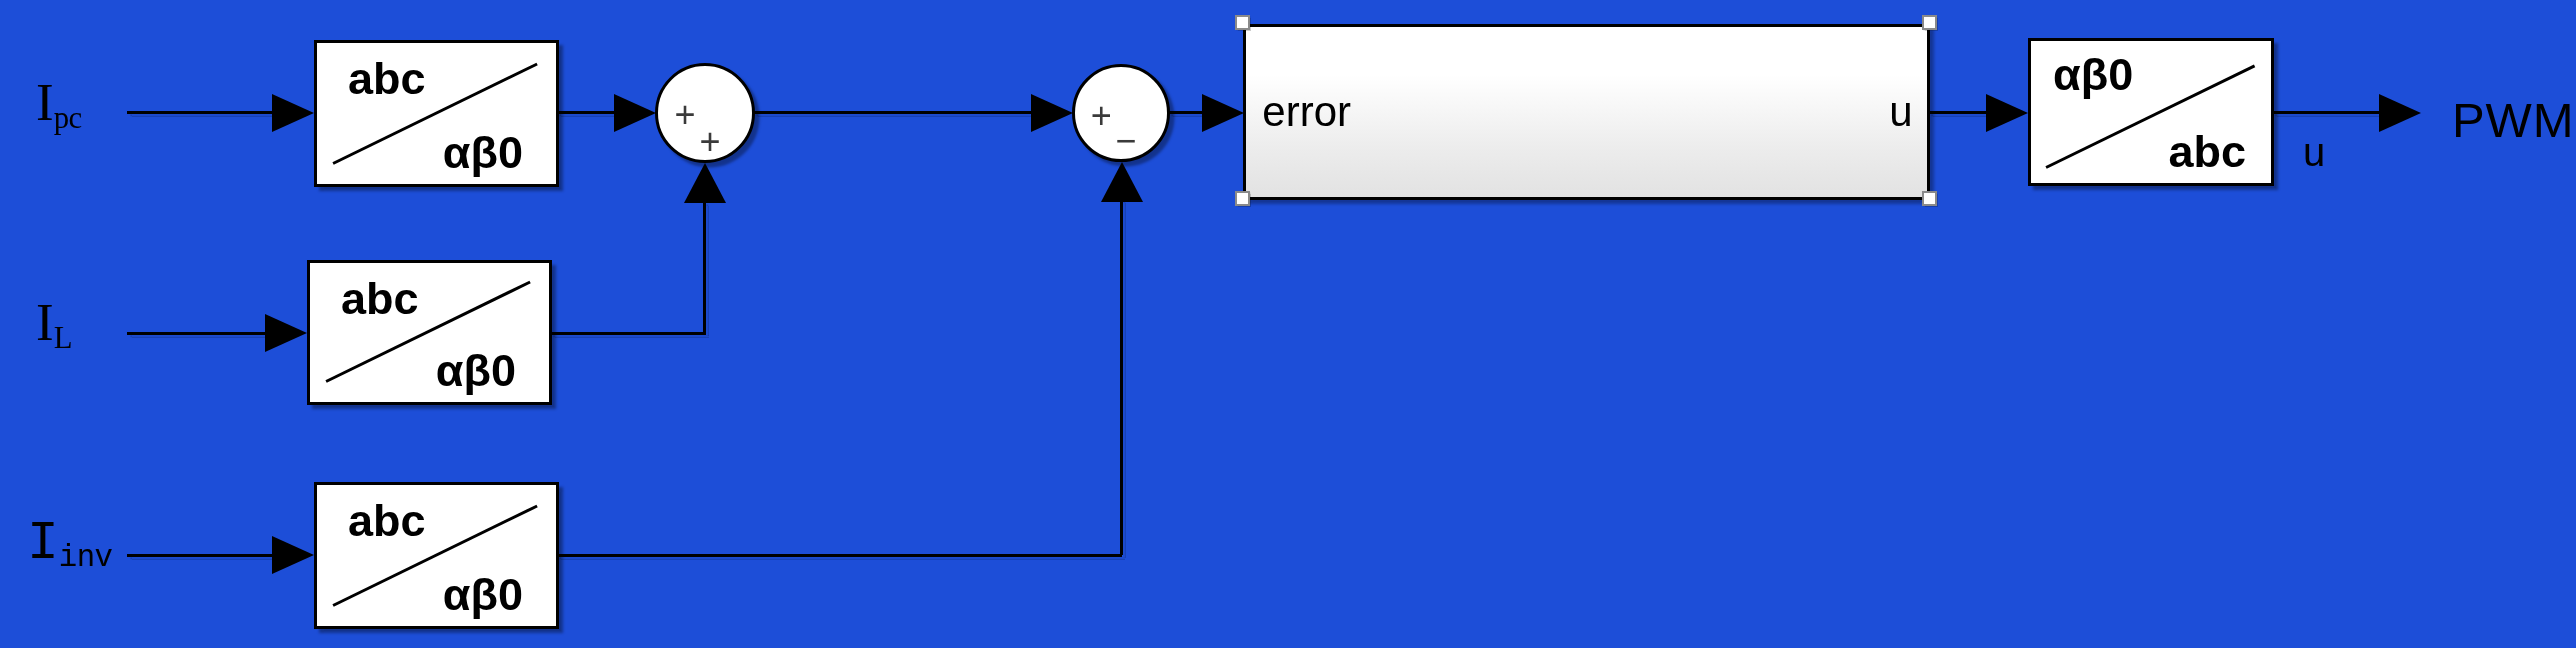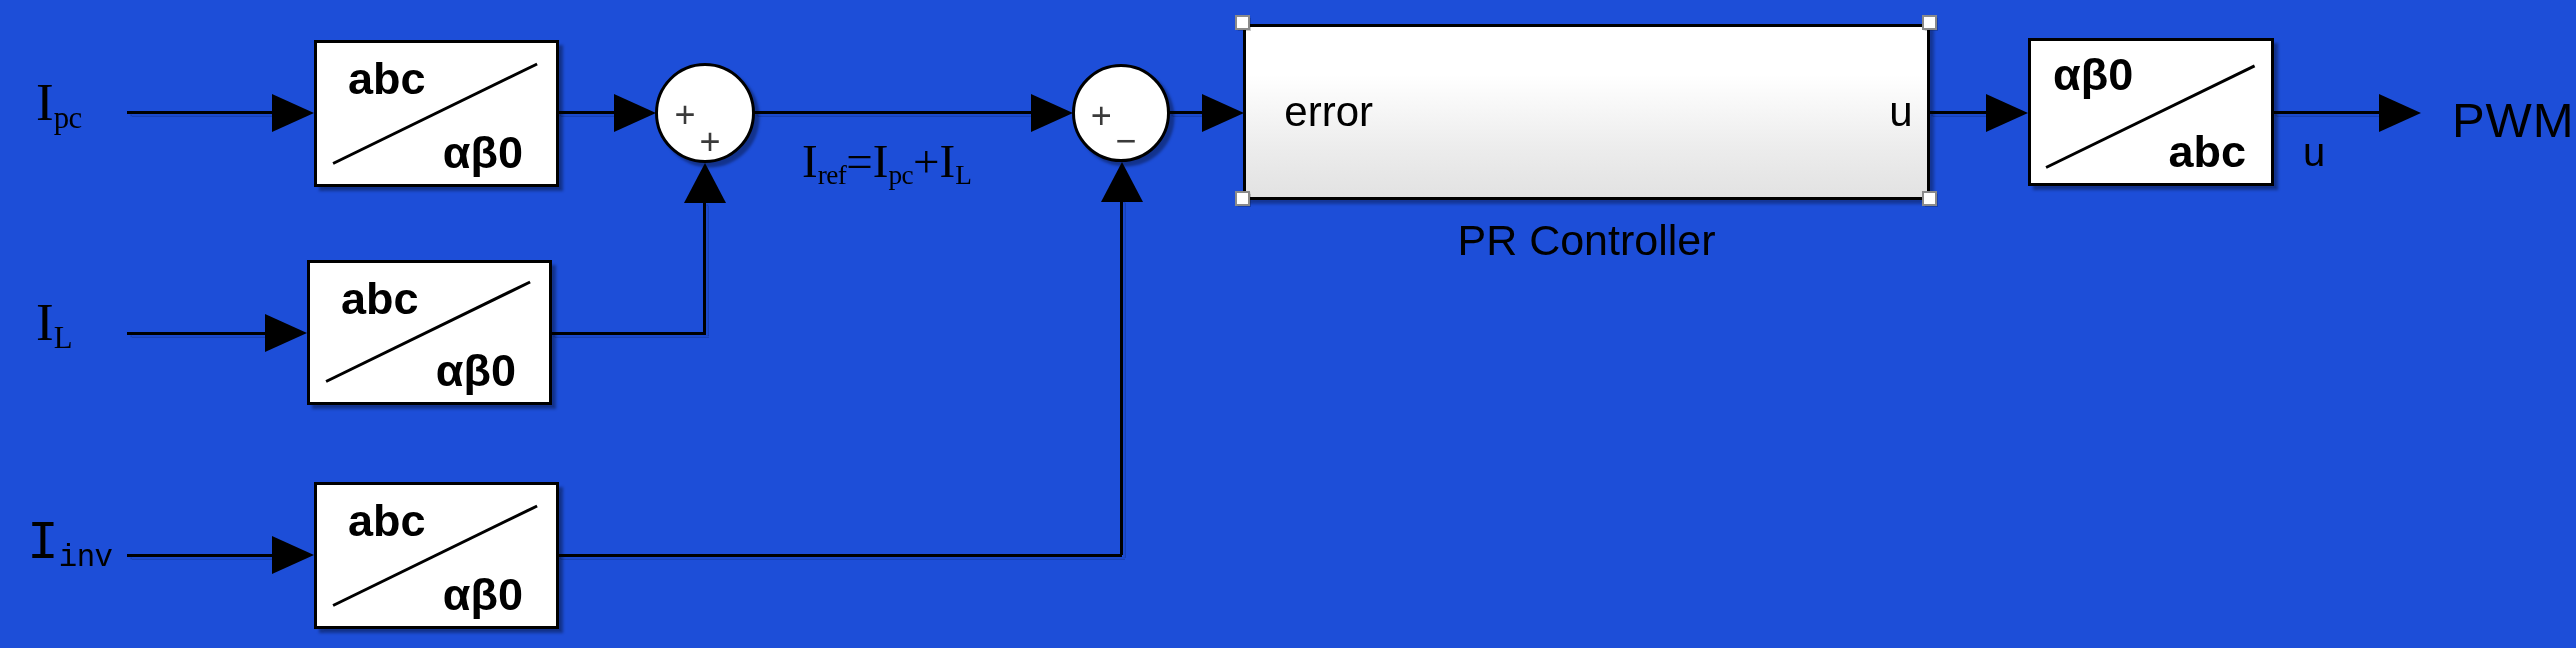--- a/index.html
+++ b/index.html
@@ -64,43 +64,39 @@
   <div class="sum" style="left:655px;top:63px;width:100px;height:100px;">
     <span class="sign" style="left:9px;top:31px;">+</span>
     <span class="sign" style="left:34px;top:58px;">+</span>
   </div>
   <div class="ah-up" style="left:684px;top:163px;"></div>
   <div class="wire-v" style="left:703px;top:201px;height:132px;"></div>
 
   <div class="wire-h" style="left:753px;top:111px;width:280px;"></div>
   <div class="ah-right" style="left:1031px;top:94px;"></div>
 
-  <div class="serif-label" id="ref-equation" style="left:802px;top:138px;">
-    <span>I</span><span class="sb">ref</span><span>=</span><span>I</span><span class="sb">pc</span><span>+</span><span>I</span><span class="sb">L</span>
-  </div>
 
   <div class="sum" style="left:1072px;top:64px;width:98px;height:98px;">
     <span class="sign" style="left:8.2px;top:31px;">+</span>
     <span class="sign" style="left:33px;top:56px;">−</span>
   </div>
   <div class="ah-up" style="left:1101px;top:162px;"></div>
   <div class="wire-v" style="left:1120px;top:198px;height:357px;"></div>
 
   <div class="wire-h" style="left:1168px;top:111px;width:41px;"></div>
   <div class="ah-right" style="left:1202px;top:94px;"></div>
 
   <div id="pr-block" style="left:1243px;top:23.6px;width:687px;height:176px;">
-    <span class="port-label" style="left:16.3px;margin-left:22px;">error</span>
+    <span class="port-label" style="left:16.3px;">error</span>
     <span class="port-label" style="right:14.5px;">u</span>
   </div>
   <div class="handle" style="left:1235px;top:15.4px;"></div>
   <div class="handle" style="left:1922px;top:15.4px;"></div>
   <div class="handle" style="left:1235px;top:191px;"></div>
   <div class="handle" style="left:1922px;top:191px;"></div>
-  <div class="block-name" style="left:1243px;width:687px;top:219px;">PR Controller</div>
 
   <div class="wire-h" style="left:1928px;top:111px;width:60px;"></div>
   <div class="ah-right" style="left:1986px;top:94px;"></div>
 
   <div class="tblock" style="left:2028px;top:38px;width:246px;height:148px;">
     <span class="tlabel" style="left:22px;top:11px;">αβ0</span>
     <div class="diag" style="left:14.5px;top:125px;width:232px;"></div>
     <span class="tlabel" style="right:25px;bottom:9px;">abc</span>
   </div>
 

